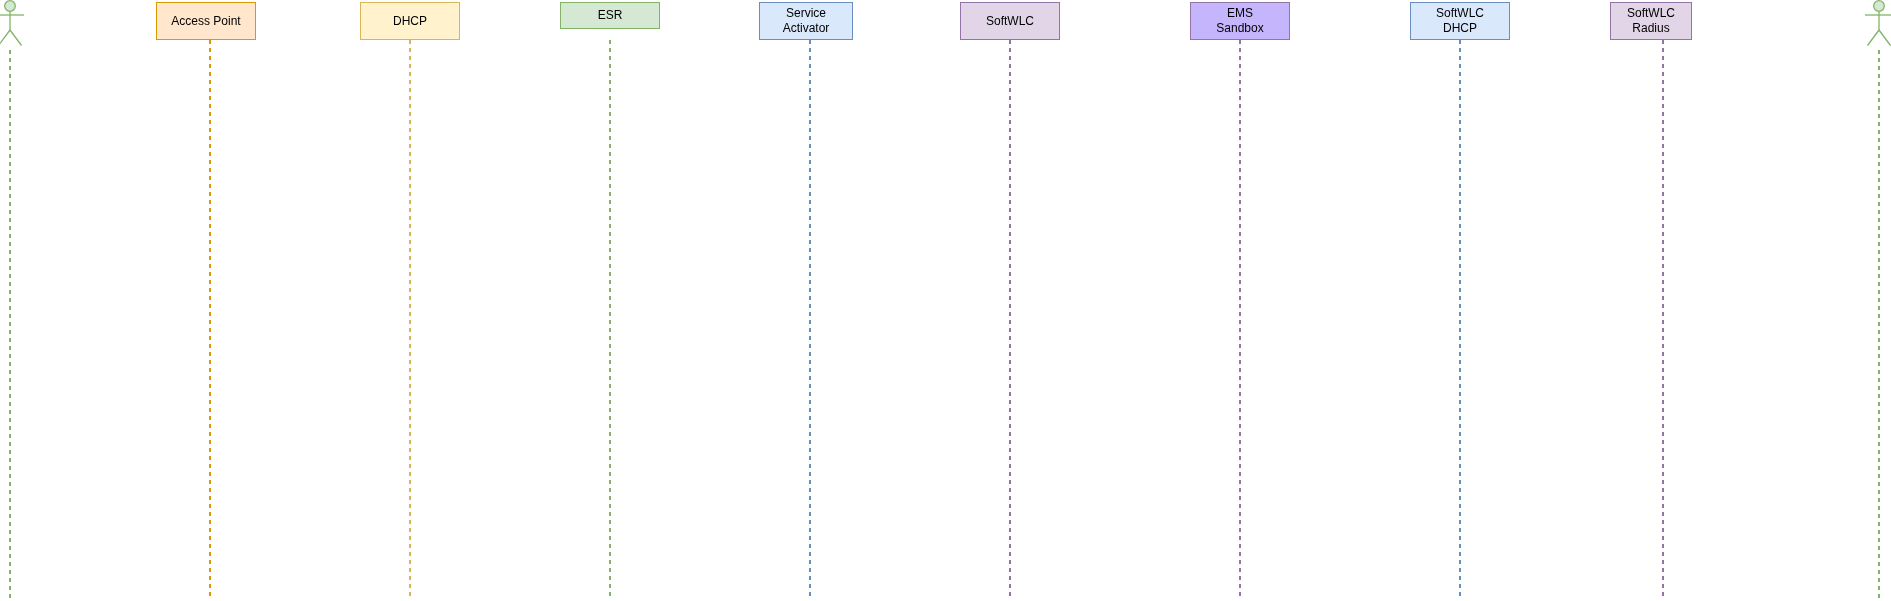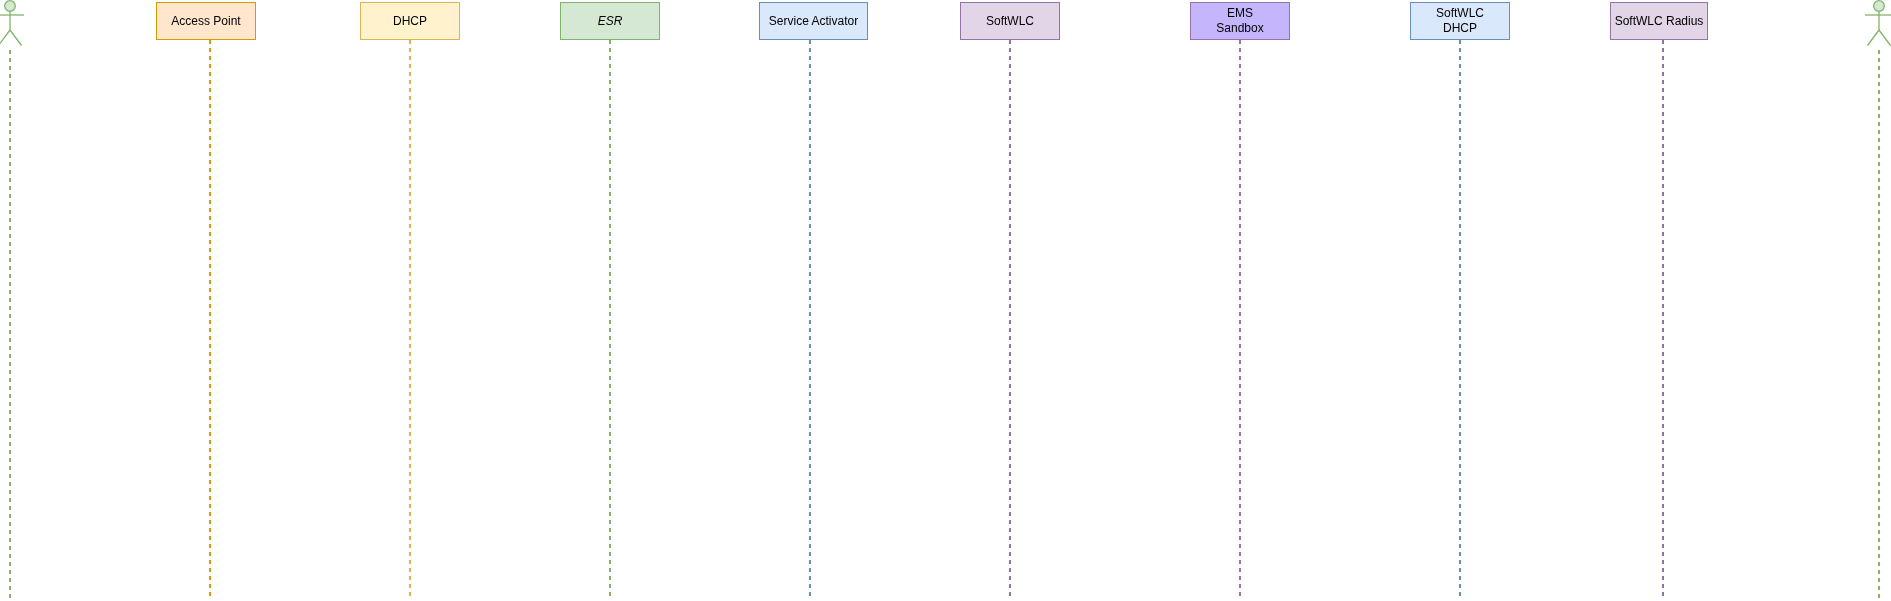--- a/index.html
+++ b/index.html
@@ -44,27 +44,27 @@
     </div>
     <div class="lifeline" style="left: 209.35px; top: 40px; height: 558px; background-image: repeating-linear-gradient(rgb(215, 155, 0) 0px, rgb(215, 155, 0) 4.5px, transparent 4.5px, transparent 8px);"></div>
   </div>
     <div class="participant">
     <div class="pbox" style="left: 360px; top: 2px; width: 100px; height: 38px; background: rgb(255, 242, 204); border: 1.3px solid rgb(214, 182, 86);">
       <span class="plabel" style="color: rgb(0, 0, 0);">DHCP</span>
     </div>
     <div class="lifeline" style="left: 409.35px; top: 40px; height: 558px; background-image: repeating-linear-gradient(rgb(214, 182, 86) 0px, rgb(214, 182, 86) 4.5px, transparent 4.5px, transparent 8px);"></div>
   </div>
     <div class="participant">
-    <div class="pbox" style="left: 560px; top: 2px; width: 100px; height: 38px; background: rgb(213, 232, 212); border: 1.3px solid rgb(130, 179, 102); font-style: italic;">
+    <div class="pbox" style="left: 560px; top: 2px; width: 100px; height: 27px; background: rgb(213, 232, 212); border: 1.3px solid rgb(130, 179, 102);">
       <span class="plabel" style="color: rgb(0, 0, 0);">ESR</span>
     </div>
     <div class="lifeline" style="left: 609.35px; top: 40px; height: 558px; background-image: repeating-linear-gradient(rgb(130, 179, 102) 0px, rgb(130, 179, 102) 4.5px, transparent 4.5px, transparent 8px);"></div>
   </div>
     <div class="participant">
-    <div class="pbox" style="left: 759px; top: 2px; width: 109px; height: 38px; background: rgb(218, 232, 252); border: 1.3px solid rgb(108, 142, 191);">
+    <div class="pbox" style="left: 759px; top: 2px; width: 94px; height: 38px; background: rgb(218, 232, 252); border: 1.3px solid rgb(108, 142, 191);">
       <span class="plabel" style="color: rgb(0, 0, 0);">Service Activator</span>
     </div>
     <div class="lifeline" style="left: 809.35px; top: 40px; height: 558px; background-image: repeating-linear-gradient(rgb(108, 142, 191) 0px, rgb(108, 142, 191) 4.5px, transparent 4.5px, transparent 8px);"></div>
   </div>
     <div class="participant">
     <div class="pbox" style="left: 960px; top: 2px; width: 100px; height: 38px; background: rgb(225, 213, 231); border: 1.3px solid rgb(150, 115, 166);">
       <span class="plabel" style="color: rgb(0, 0, 0);">SoftWLC</span>
     </div>
     <div class="lifeline" style="left: 1009.35px; top: 40px; height: 558px; background-image: repeating-linear-gradient(rgb(150, 115, 166) 0px, rgb(150, 115, 166) 4.5px, transparent 4.5px, transparent 8px);"></div>
   </div>
@@ -76,21 +76,21 @@
     <div class="lifeline" style="left: 1239.35px; top: 40px; height: 558px; background-image: repeating-linear-gradient(rgb(150, 115, 166) 0px, rgb(150, 115, 166) 4.5px, transparent 4.5px, transparent 8px);"></div>
   </div>
     <div class="participant">
     <div class="pbox" style="left: 1410px; top: 2px; width: 100px; height: 38px; background: rgb(218, 232, 252); border: 1.3px solid rgb(108, 142, 191);">
       <span class="plabel" style="color: rgb(0, 0, 0);">SoftWLC
 DHCP</span>
     </div>
     <div class="lifeline" style="left: 1459.35px; top: 40px; height: 558px; background-image: repeating-linear-gradient(rgb(108, 142, 191) 0px, rgb(108, 142, 191) 4.5px, transparent 4.5px, transparent 8px);"></div>
   </div>
     <div class="participant">
-    <div class="pbox" style="left: 1610px; top: 2px; width: 98px; height: 38px; background: rgb(225, 213, 231); border: 1.3px solid rgb(150, 115, 166);">
+    <div class="pbox" style="left: 1610px; top: 2px; width: 82px; height: 38px; background: rgb(225, 213, 231); border: 1.3px solid rgb(150, 115, 166);">
       <span class="plabel" style="color: rgb(0, 0, 0);">SoftWLC Radius</span>
     </div>
     <div class="lifeline" style="left: 1662.35px; top: 40px; height: 558px; background-image: repeating-linear-gradient(rgb(150, 115, 166) 0px, rgb(150, 115, 166) 4.5px, transparent 4.5px, transparent 8px);"></div>
   </div>
     <div class="actor">
     <svg class="actor-figure" width="30" height="48" viewBox="0 0 30 48" style="position: absolute; left: -5px; top: 0px;">
       <circle class="a-head" cx="15" cy="6" r="5.3" stroke-width="1.3" fill="#d5e8d4" stroke="#82b366"></circle>
       <line class="a-body" x1="15" y1="11.3" x2="15" y2="30" stroke-width="1.3" stroke="#82b366"></line>
       <line class="a-arms" x1="1" y1="15" x2="29" y2="15" stroke-width="1.3" stroke="#82b366"></line>
       <line class="a-leg" x1="15" y1="30" x2="3.5" y2="45.5" stroke-width="1.3" stroke="#82b366"></line>

